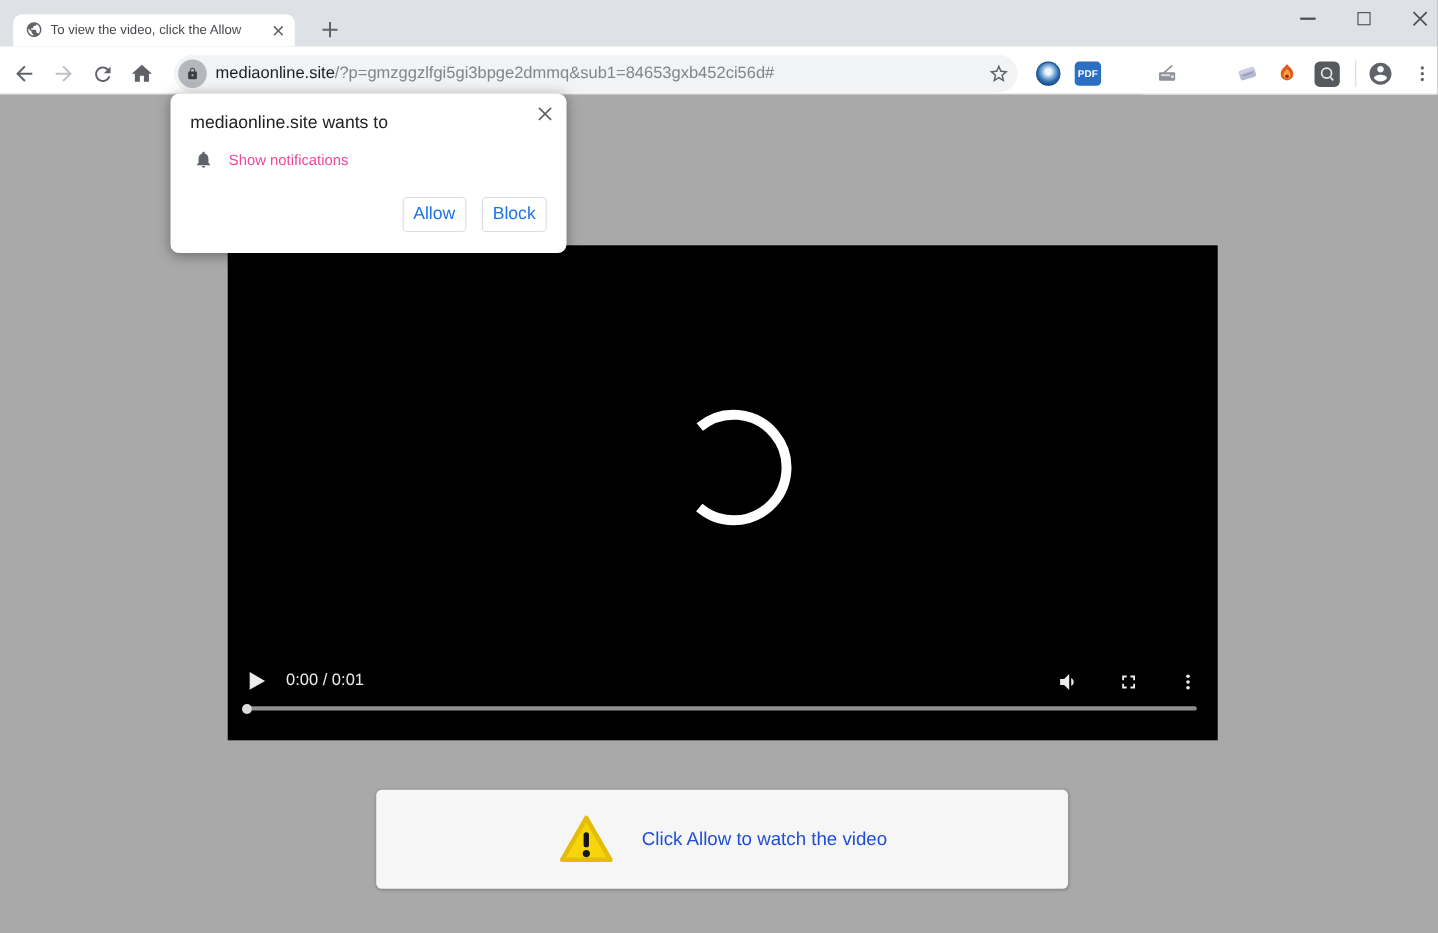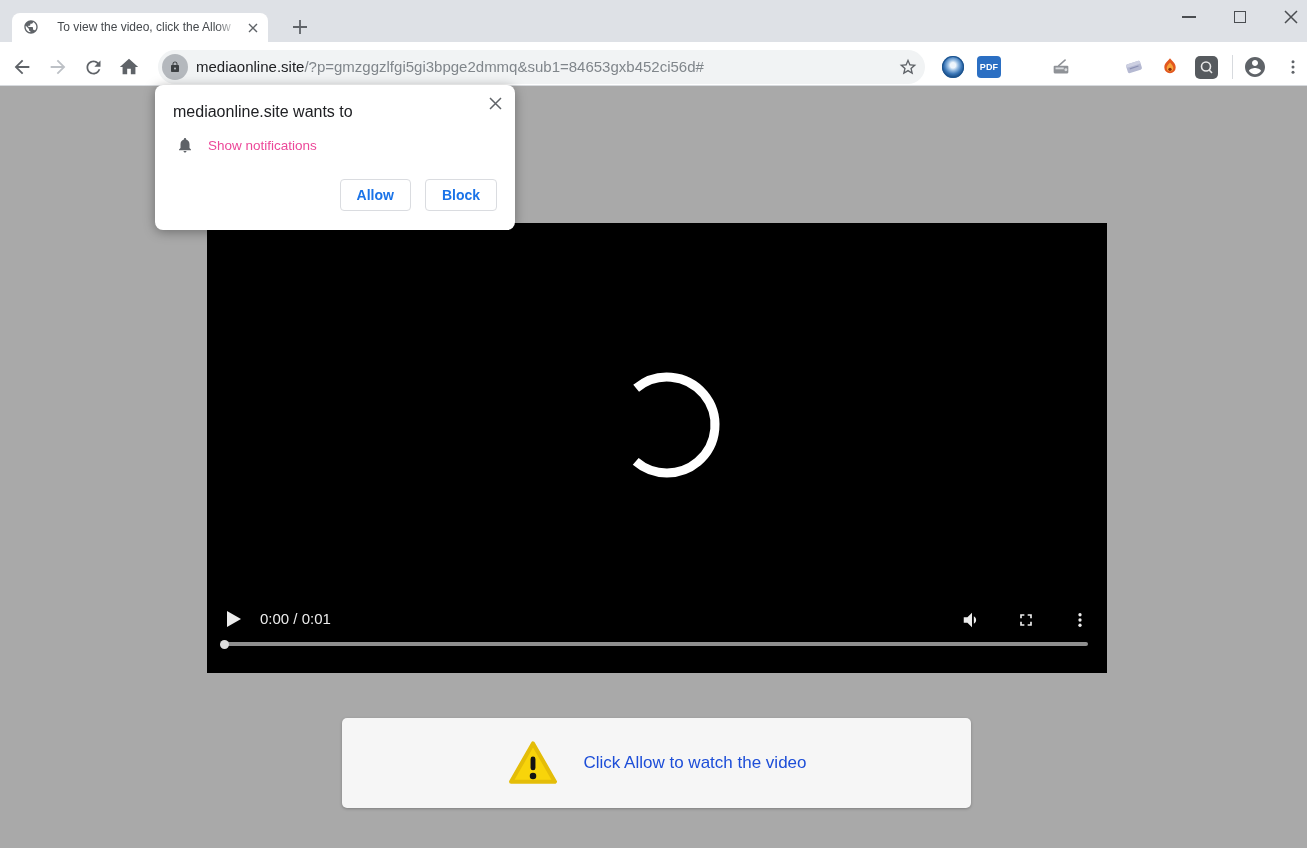--- a/index.html
+++ b/index.html
@@ -6,21 +6,21 @@
   html,body { width:1307px; height:848px; }
   body { font-family:"Liberation Sans", sans-serif; background:#a9a9a9; }
   #window { position:relative; width:1307px; height:848px; overflow:hidden; background:#a9a9a9; }
 
   
   .titlebar { position:absolute; left:0; top:0; width:1307px; height:42px; background:#dee1e6; }
   .tab { position:absolute; left:12px; top:13px; width:256px; height:29px; background:#ffffff;
          border-radius:8px 8px 0 0; }
   .tab-favicon { position:absolute; left:11px; top:6px; width:16px; height:16px; }
   .tab-title { position:absolute; left:34px; top:6px; width:196px; height:16px; font-size:12px;
-               line-height:16px; color:#45494d; white-space:nowrap; overflow:hidden;text-align:center; }
+               line-height:16px; color:#45494d; white-space:nowrap; overflow:hidden; }
   .tab-title::after { content:""; position:absolute; right:0; top:0; bottom:0; width:26px;
                background:linear-gradient(90deg, rgba(255,255,255,0), #ffffff 85%); }
   .tab-close { position:absolute; right:7px; top:7px; width:16px; height:16px; border-radius:50%;
                display:flex; align-items:center; justify-content:center; }
   .newtab-btn { position:absolute; left:290px; top:17px; width:20px; height:20px;
                 display:flex; align-items:center; justify-content:center; }
   .win-btn { position:absolute; top:0; width:46px; height:33px; display:flex; align-items:center; justify-content:center; }
   .win-min { left:1166px; } .win-max { left:1217px; } .win-close { left:1268px; }
   .min-glyph { width:14px; height:0; border-top:2px solid #4a4d51; }
   .max-glyph { width:12px; height:12px; border:1.5px solid #4a4d51; }
@@ -73,22 +73,22 @@
 
   
   .popup { position:absolute; left:155px; top:85px; width:360px; height:145px; background:#ffffff;
            border-radius:8px; box-shadow:0 2px 12px rgba(0,0,0,.35); z-index:10; }
   .popup-title { position:absolute; left:18px; top:18px; font-size:16px; color:#202124; }
   .popup-close { position:absolute; right:11px; top:9px; width:18px; height:18px;
                  display:flex; align-items:center; justify-content:center; }
   .popup-row { position:absolute; left:21px; top:51px; display:flex; align-items:center; gap:14px; }
   .popup-permission { font-size:13.5px; color:#ec4899; }
   .popup-buttons { position:absolute; right:18px; bottom:19px; display:flex; gap:14px; }
-  .popup-btn { height:32px; padding:0 16px; background:#ffffff; border:1px solid #dadce0;
-               border-radius:4px; color:#1a73e8; font-size:14px; font-weight:bold;
+  .popup-btn { height:32px; padding:0 9px; background:#ffffff; border:1px solid #dadce0;
+               border-radius:4px; color:#1a73e8; font-size:16px; font-weight:normal;
                font-family:"Liberation Sans", sans-serif; cursor:pointer; }
 </style>
 </head>
 <body>
 
 <div id="window">
 
   <div class="titlebar">
     <div class="tab">
       <span class="tab-favicon">

